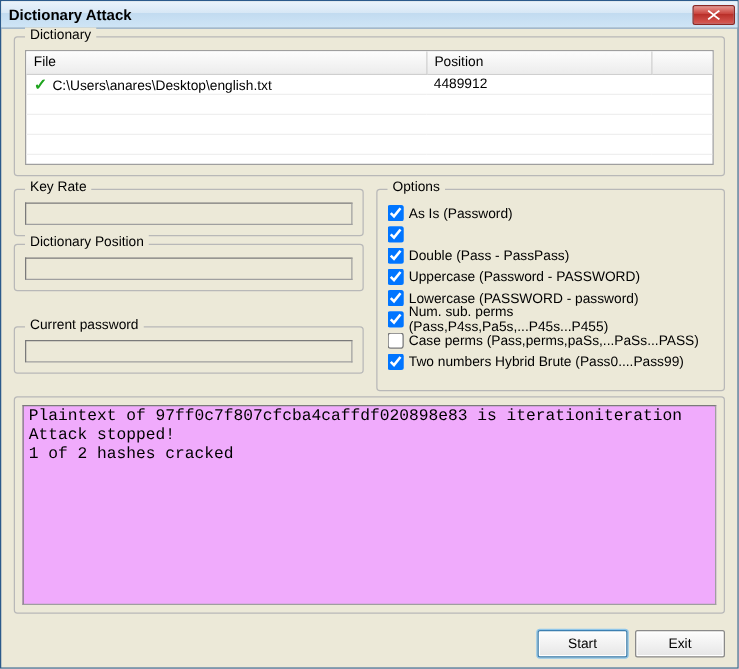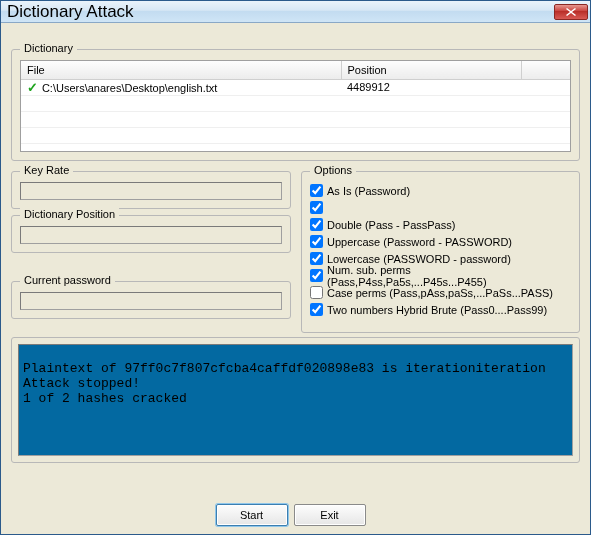--- a/index.html
+++ b/index.html
@@ -17,21 +17,21 @@
     position: relative;
   }
   .titlebar {
     height: 22px;
     background: linear-gradient(to bottom, #eaf3fb 0%, #d7e7f5 45%, #c2dbf0 46%, #cfe5f6 100%);
     border-bottom: 1px solid #8aa8c6;
     display: flex; align-items: center;
     padding: 0 2px 0 6px;
     color: #000;
   }
-  .titlebar .title { flex: 1; font-weight: normal; font-size: 17px; }
+  .titlebar .title { flex: 1; font-weight: bold; font-size: 12px; }
   .title-close {
     width: 34px; height: 16px;
     background: linear-gradient(to bottom, #e79790 0%, #c8403a 45%, #b92f29 46%, #d85a54 100%);
     border: 1px solid #8a2722;
     border-radius: 2px;
     display: flex; align-items: center; justify-content: center;
     cursor: pointer;
   }
   .title-close svg { display: block; }
   .client {
@@ -111,33 +111,33 @@
   }
   .opts input[type=checkbox] {
     margin: 0;
     width: 13px; height: 13px;
   }
 
   .log-wrap {
     border: 1px solid #9f9f9f;
     border-top-color: #7a7a7a;
     border-left-color: #7a7a7a;
-    background: #0369a1;
-    height: 112px;
-    padding: 16px 4px;
+    background: #f0abfc;
+    height: 160px;
+    padding: 0 4px;
     font-family: "Courier New", monospace;
     font-size: 13px;
     white-space: pre;
     overflow: auto;
   }
   .log-group { padding: 6px 6px 6px 6px; }
 
   .footer {
     display: flex;
-    justify-content: center;
+    justify-content: flex-end;
     gap: 6px;
     padding: 4px 10px 8px 0;
   }
   .btn {
     width: 72px; height: 22px;
     background: linear-gradient(to bottom, #fdfdfd, #e6e6e6);
     border: 1px solid #8a8a8a;
     border-radius: 2px;
     font-family: Tahoma, sans-serif;
     font-size: 11px;
@@ -158,21 +158,21 @@
     <span class="title">Dictionary Attack</span>
     <div class="title-close">
       <svg width="10" height="8" viewBox="0 0 10 8">
         <path d="M1 0 L5 3 L9 0 L10 1 L6 4 L10 7 L9 8 L5 5 L1 8 L0 7 L4 4 L0 1 Z" fill="#fff"></path>
       </svg>
     </div>
   </div>
 
   <div class="client">
 
-    <div class="group" style="margin-top:20px;">
+    <div class="group" style="margin-top:0;">
       <span class="legend">Dictionary</span>
       <div class="dict-table-wrap">
         <table class="dict">
           <thead>
             <tr>
               <th class="file-col">File</th>
               <th class="pos-col">Position</th>
               <th class="pad-col"></th>
             </tr>
           </thead>
@@ -242,21 +242,21 @@
           <div class="opt">
             <input type="checkbox" checked="" style="">
             <span>Lowercase (PASSWORD - password)</span>
           </div>
           <div class="opt">
             <input type="checkbox" checked="" style="">
             <span>Num. sub. perms (Pass,P4ss,Pa5s,...P45s...P455)</span>
           </div>
           <div class="opt">
             <input type="checkbox" style="">
-            <span>Case perms (Pass,pAss,paSs,...PaSs...PASS)</span>
+            <span>Case perms (Pass,perms,paSs,...PaSs...PASS)</span>
           </div>
           <div class="opt">
             <input type="checkbox" checked="" style="">
             <span>Two numbers Hybrid Brute (Pass0....Pass99)</span>
           </div>
         </div>
       </div>
     </div>
 
     <div class="group log-group">

